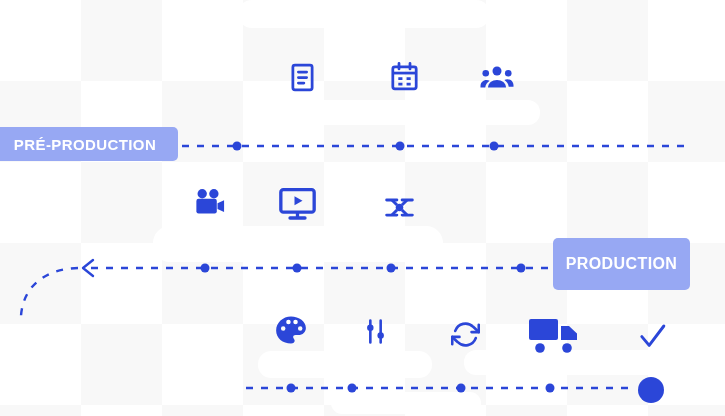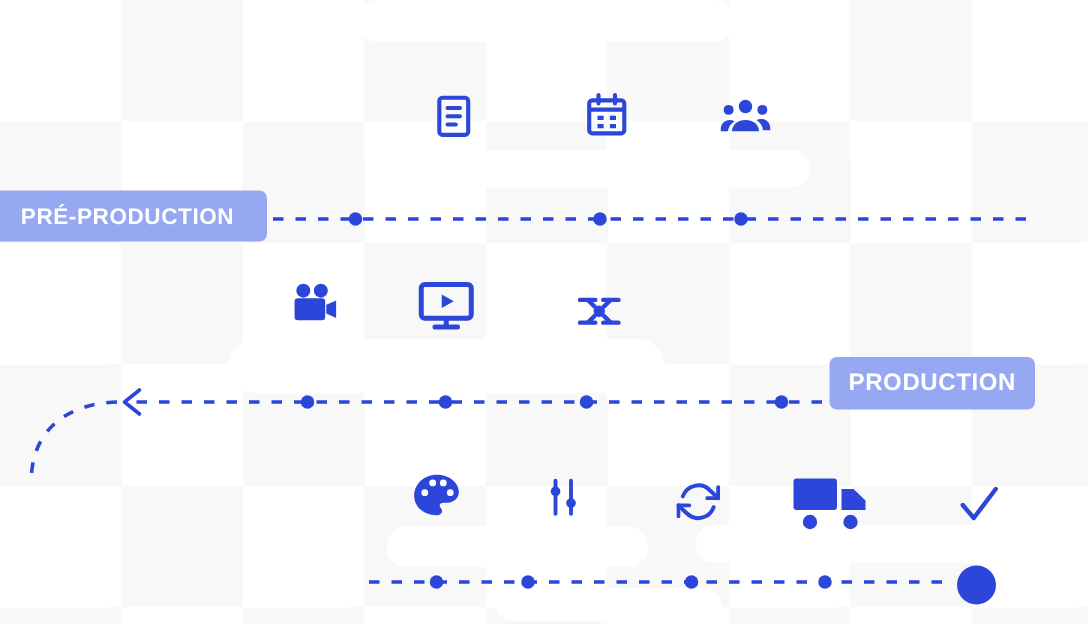--- a/index.html
+++ b/index.html
@@ -44,21 +44,21 @@
   .i-camera  {left:191px;top:185px;width:37px;height:35px;}
   .i-monitor {left:276px;top:183px;width:43px;height:40px;}
   .i-drone   {left:382px;top:190px;width:35px;height:35px;}
   .i-palette {left:274px;top:313px;width:34px;height:34px;}
   .i-mixer   {left:360px;top:316px;width:31px;height:31px;}
   .i-sync    {left:451px;top:320px;width:29px;height:29px;}
   .i-truck   {left:528px;top:317px;width:52px;height:38px;}
   .i-check   {left:636px;top:320px;width:33px;height:32px;}
   
   .badge-pre {left:-8px;top:127px;width:186px;height:34px;font-size:15px;}
-  .badge-prod{left:553px;top:238px;width:137px;height:35px;font-size:16px;align-items:center;}
+  .badge-prod{left:553px;top:238px;width:137px;height:52px;font-size:16px;align-items:center;}
   .badge-post{left:60px;top:371px;width:182px;height:38px;font-size:16px;}
 </style>
 </head>
 <body>
 
 <div class="stage">
 
   <div class="blob b-title"></div>
   <div class="blob b-row1"></div>
   <div class="blob b-row2"></div>

